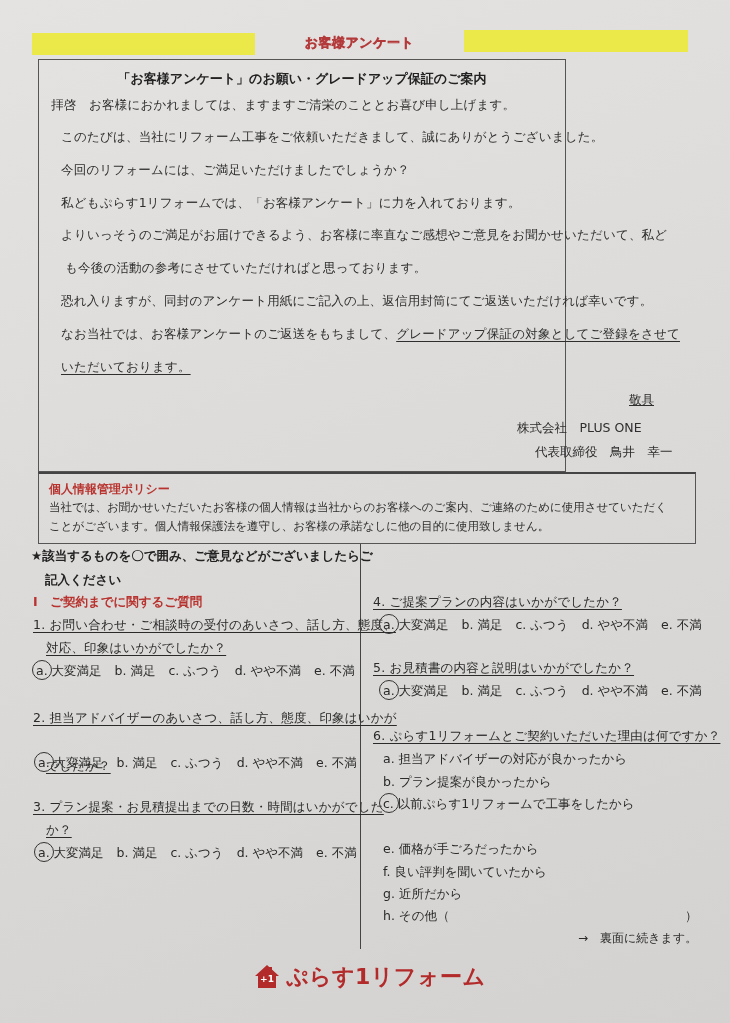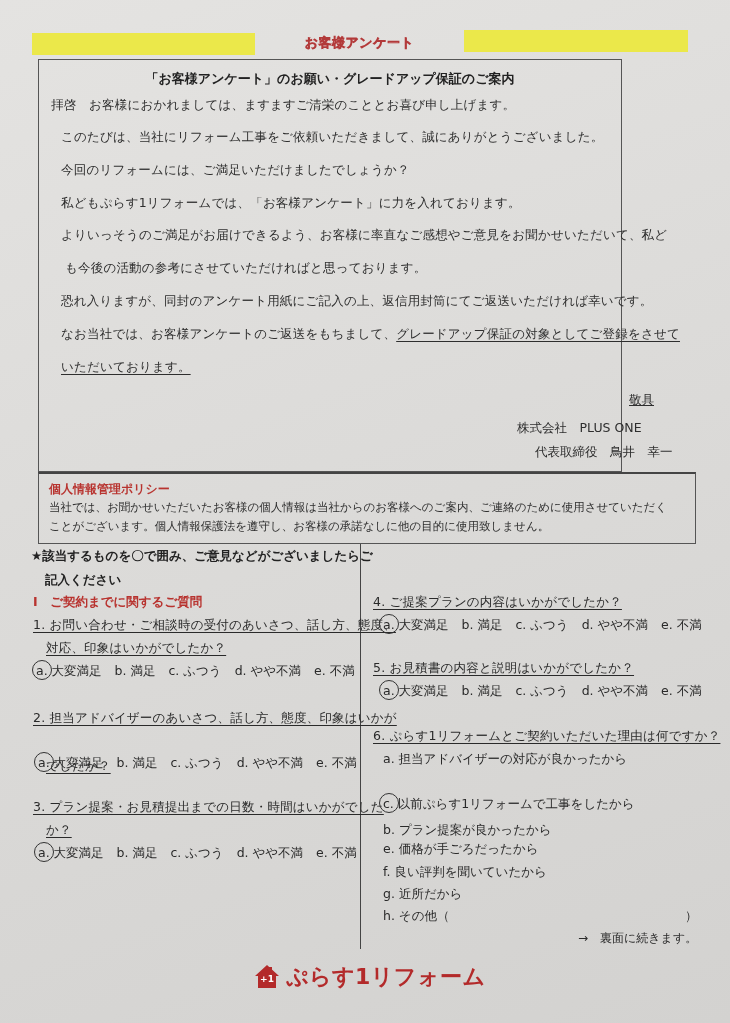--- a/index.html
+++ b/index.html
@@ -17,21 +17,21 @@
   .yellow-bar { position: absolute; height: 22px; background: #ebe84a; }
   .yellow-left { left: 32px; top: 33px; width: 223px; }
   .yellow-right { left: 464px; top: 30px; width: 224px; }
   .doc-title {
     position: absolute; left: 255px; top: 34px; width: 209px; text-align: center;
     font-size: 13px; font-weight: bold; color: #f3d6d6;
     -webkit-text-stroke: 0.6px #b23a3a;
     letter-spacing: 0.5px;
   }
   .letter-box {
-    position: absolute; left: 38px; top: 59px; width: 584px; height: 413px;
+    position: absolute; left: 38px; top: 59px; width: 528px; height: 413px;
     border: 1.2px solid #555;
     box-sizing: border-box;
   }
   .letter-heading {
     position: absolute; left: 0; width: 100%; top: 10px; text-align: center;
     font-size: 13px; font-weight: bold; color: #222;
   }
   .letter-line {
     position: absolute; left: 12px; font-size: 12.5px; color: #2e2e2e; white-space: nowrap;
     letter-spacing: 0.2px;
@@ -151,21 +151,21 @@
   <div class="opt-row" style="left:383px;top:683px;">
     <span class="opt circled">a. 大変満足</span>
     <span class="opt">b. 満足</span>
     <span class="opt">c. ふつう</span>
     <span class="opt">d. やや不満</span>
     <span class="opt">e. 不満</span>
   </div>
 
   <div class="q-line" style="left:373px;top:728px;">6. ぷらす1リフォームとご契約いただいた理由は何ですか？</div>
   <div class="reason" style="top:751px;">a. 担当アドバイザーの対応が良かったから</div>
-  <div class="reason" style="top:774px;margin-top:48px;">b. プラン提案が良かったから</div>
+  <div class="reason" style="top:774px;">b. プラン提案が良かったから</div>
   <div class="reason circled" style="top:796px;">c. 以前ぷらす1リフォームで工事をしたから</div>
   <div class="reason" style="top:841px;">e. 価格が手ごろだったから</div>
   <div class="reason" style="top:864px;">f. 良い評判を聞いていたから</div>
   <div class="reason" style="top:886px;">g. 近所だから</div>
   <div class="reason" style="top:908px;">h. その他（</div>
   <div class="other-paren" style="top:908px;">）</div>
   <div class="continue">→　裏面に続きます。</div>
 
   <div class="logo">
     <svg class="logo-house" viewBox="0 0 26 26">

